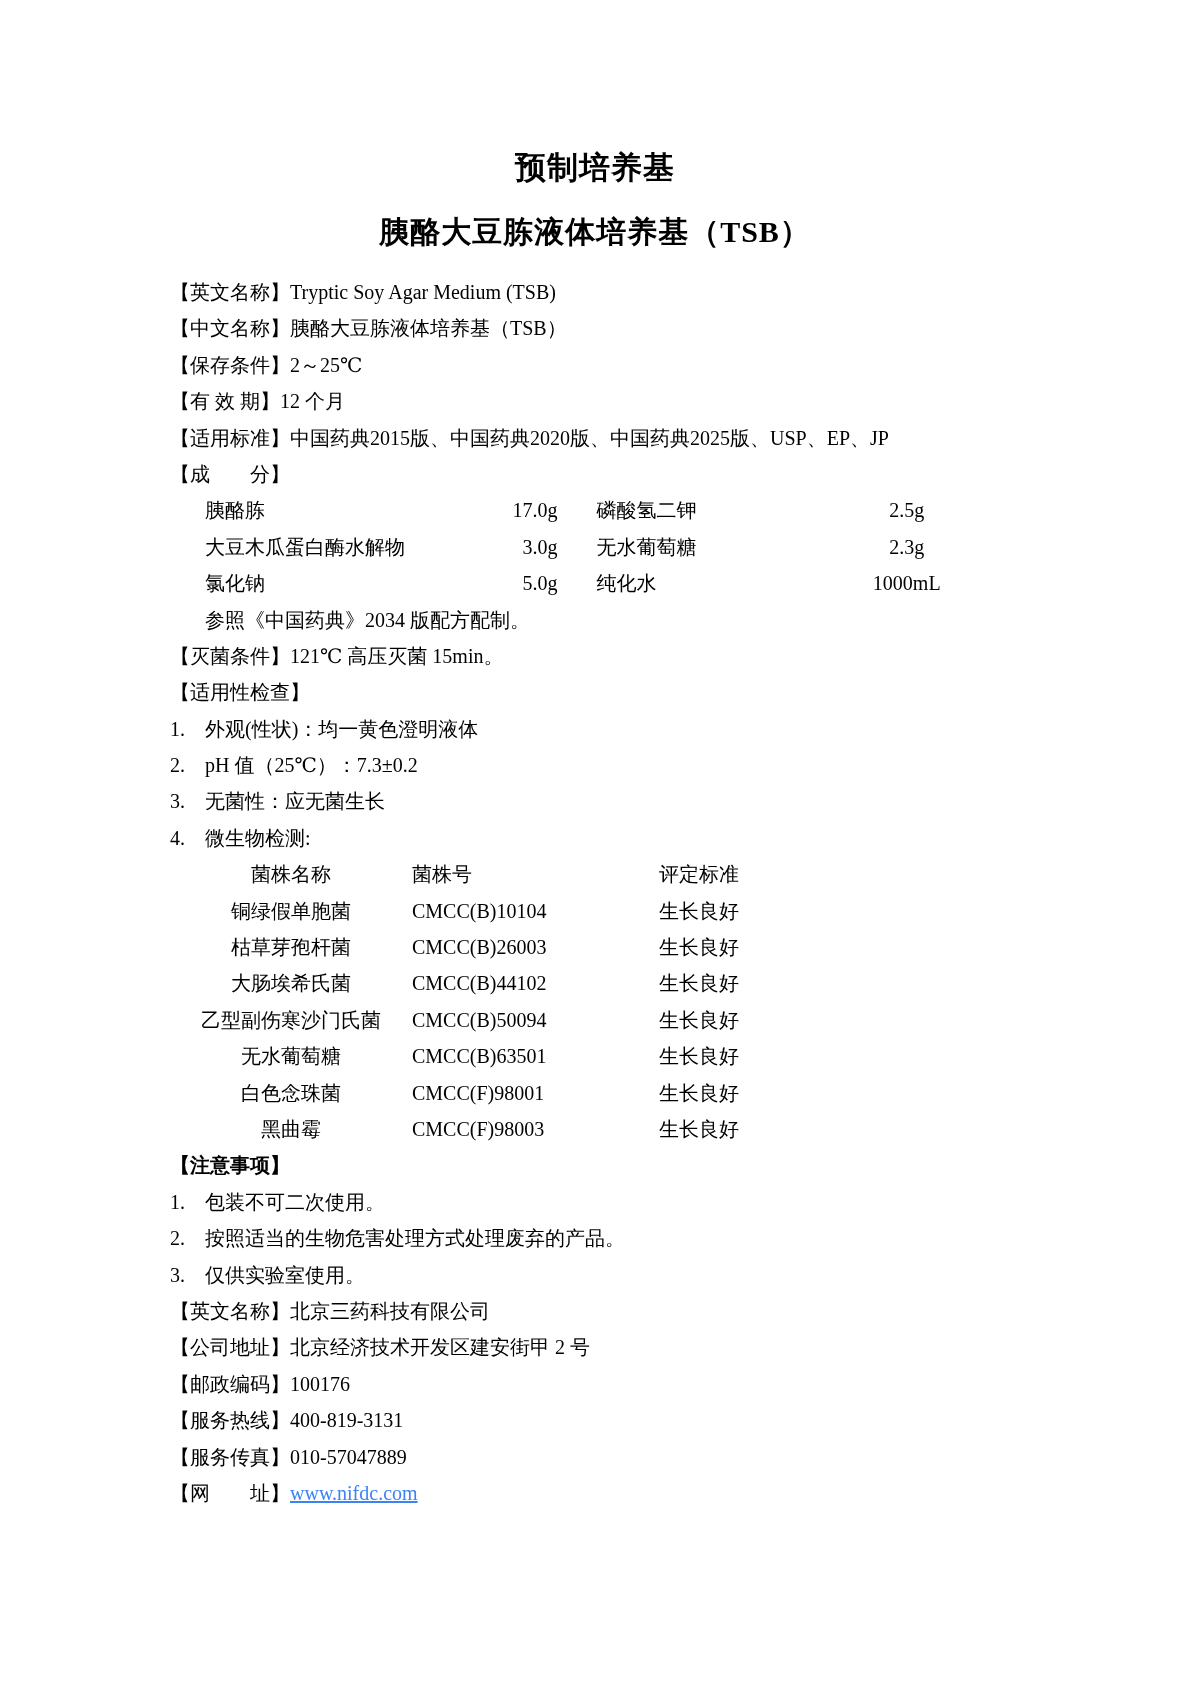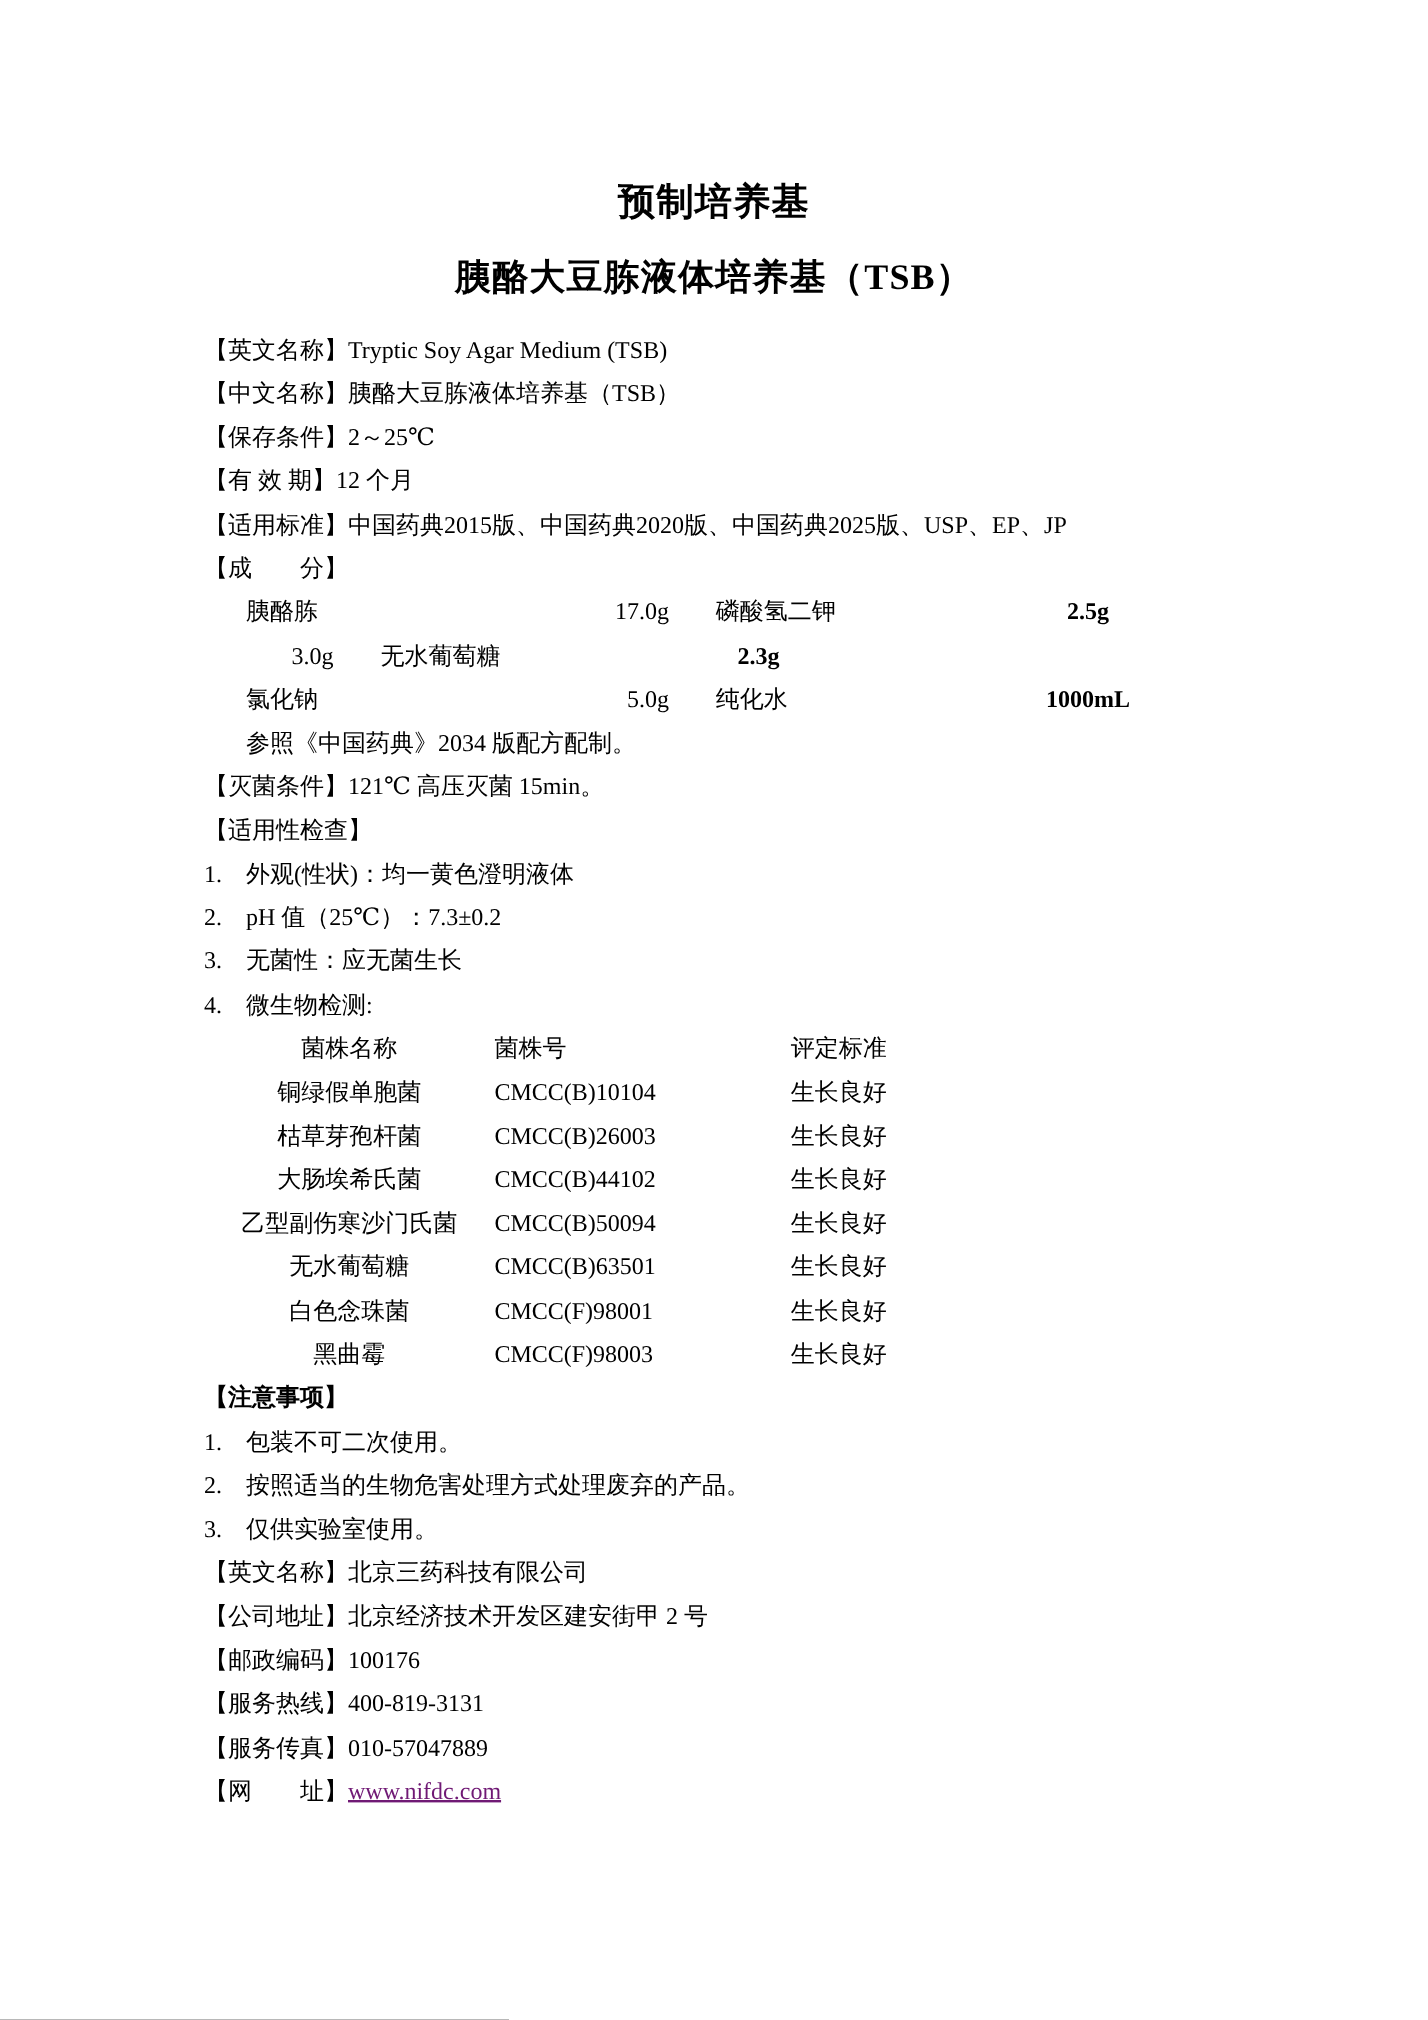--- a/index.html
+++ b/index.html
@@ -45,21 +45,21 @@
     white-space: nowrap;
   }
   .indent { padding-left: 35px; }
   .bold { font-weight: bold; }
 
   
   .comp-row { display: flex; }
   .c-name1 { margin-left: 35px; width: 250px; }
   .c-amt1  { width: 108px; text-align: right; }
   .c-name2 { margin-left: 39px; width: 200px; }
-  .c-amt2  { width: 230px; text-align: center; font-weight: bold; }
+  .c-amt2  { width: 230px; text-align: center; }
 
   
   .num-item { display: flex; }
   .num { width: 35px; }
 
   
   .mrow { display: flex; }
   .mcol1 { width: 242px; text-align: center; }
   .mcol2 { width: 200px; text-align: left; }
   .mcol3 { width: 174px; text-align: center; }
@@ -85,20 +85,21 @@
 
       <div class="line">【成　　分】</div>
 
       <div class="line comp-row">
         <span class="c-name1">胰酪胨</span>
         <span class="c-amt1">17.0g</span>
         <span class="c-name2">磷酸氢二钾</span>
         <span class="c-amt2">2.5g</span>
       </div>
       <div class="line comp-row">
+        <span class="c-name1">大豆木瓜蛋白酶水解物</span>
         <span class="c-amt1">3.0g</span>
         <span class="c-name2">无水葡萄糖</span>
         <span class="c-amt2">2.3g</span>
       </div>
       <div class="line comp-row">
         <span class="c-name1">氯化钠</span>
         <span class="c-amt1">5.0g</span>
         <span class="c-name2">纯化水</span>
         <span class="c-amt2">1000mL</span>
       </div>
@@ -182,18 +183,18 @@
         <span>仅供实验室使用。</span>
       </div>
 
       <div class="line"><span>【英文名称】</span><span>北京三药科技有限公司</span></div>
       <div class="line"><span>【公司地址】</span><span>北京经济技术开发区建安街甲 2 号</span></div>
       <div class="line"><span>【邮政编码】</span><span>100176</span></div>
       <div class="line"><span>【服务热线】</span><span>400-819-3131</span></div>
       <div class="line"><span>【服务传真】</span><span>010-57047889</span></div>
 
       <div class="line">
-        <span>【网　　址】</span><a href="#" class="site-link" style="color: #701a75;">www.nifdc.com</a>
+        <span>【网　　址】</span><a href="#" class="site-link" style="color: #3b82f6;">www.nifdc.com</a>
       </div>
 
     </div>
   </div>
 </div>
 
 </body></html>

